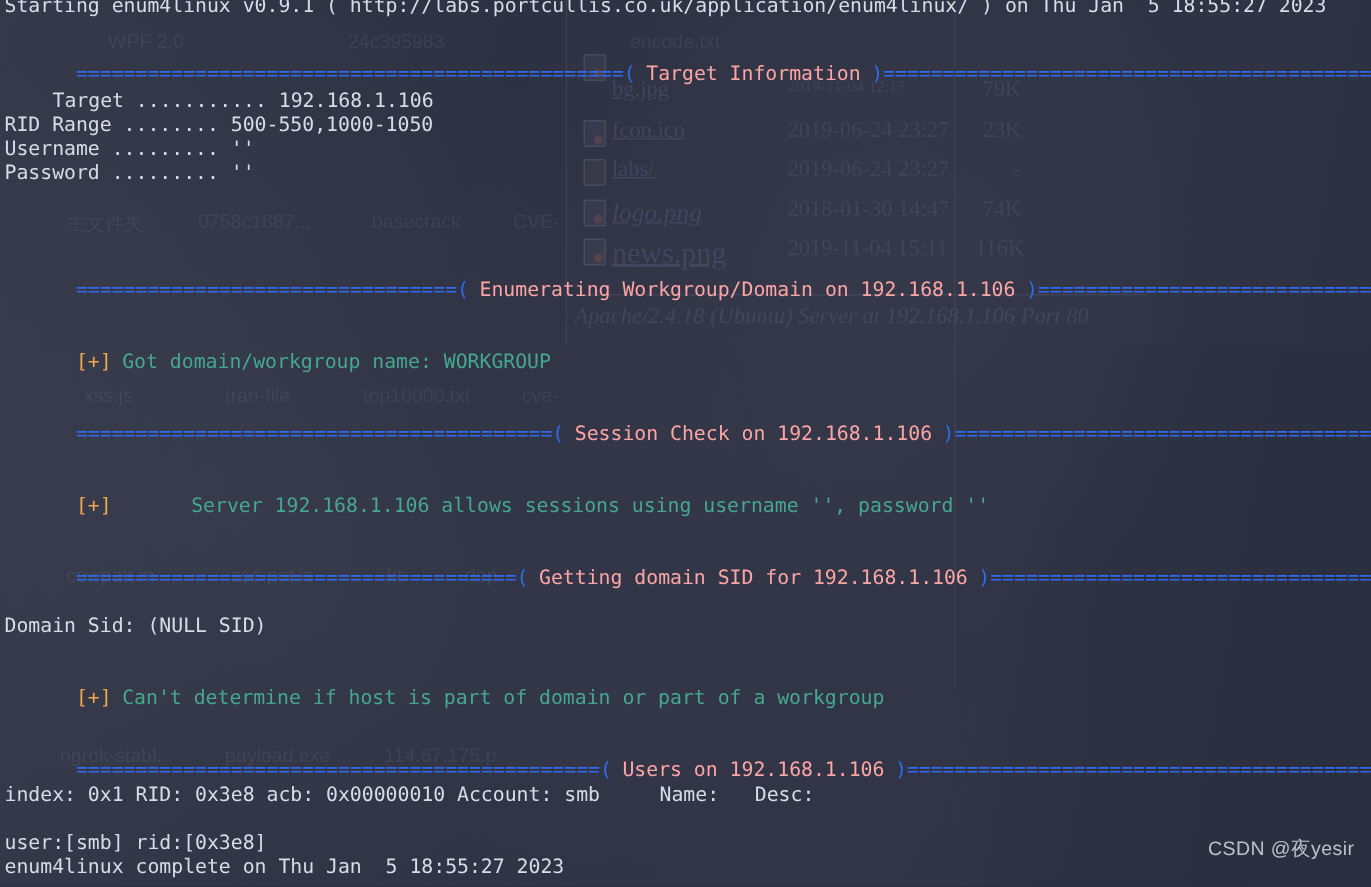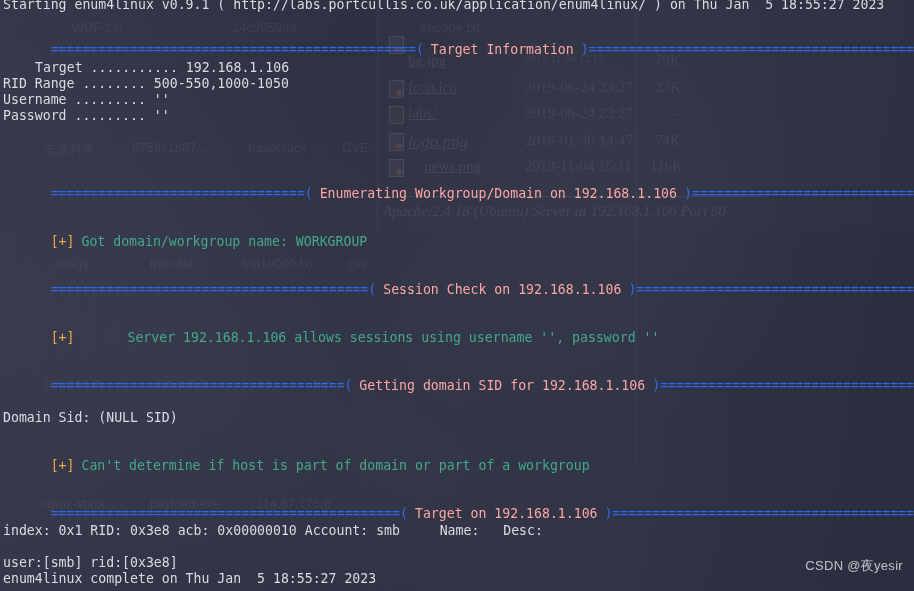--- a/index.html
+++ b/index.html
@@ -175,21 +175,21 @@
       <div class="bg-icon" style="left:389px; top:133px;">
           <span class="dot"></span>
         </div>
       <div class="bg-text bg-link" style="left:408px; top:132px; font-size:17px;font-style:italic;">logo.png</div>
       <div class="bg-text bg-meta" style="left:525px; top:132px; font-size:15px;">2018-01-30 14:47</div>
       <div class="bg-text bg-meta" style="left:655px; top:132px; font-size:15px;">74K</div>
 
       <div class="bg-icon" style="left:389px; top:159px;">
           <span class="dot"></span>
         </div>
-      <div class="bg-text bg-link" style="left:424px; top:158px; font-size:15px;">news.png</div>
+      <div class="bg-text bg-link" style="left:408px; top:158px; font-size:20px;">news.png</div>
       <div class="bg-text bg-meta" style="left:525px; top:158px; font-size:15px;">2019-11-04 15:11</div>
       <div class="bg-text bg-meta" style="left:650px; top:158px; font-size:15px;">116K</div>
 
       <div class="bg-text bg-apache" style="left:383px; top:203px; font-size:15px;">Apache/2.4.18 (Ubuntu) Server at 192.168.1.106 Port 80</div>
     </div>
 
     <div>
       <div class="desk-label" style="left:72px;  top:20px;">WPF 2.0</div>
       <div class="desk-label" style="left:232px; top:20px;">24c395983</div>
       <div class="desk-label" style="left:420px; top:20px;">encode.txt</div>
@@ -245,21 +245,21 @@
     <div class="row" style="top:362px;">
       <span class="rule">=====================================</span><span class="paren">(</span><span class="title" style="padding:0 7px;">Getting domain SID for 192.168.1.106</span><span class="paren">)</span><span class="rule">=====================================</span>
     </div>
     <div class="row plain" style="top:410px;">Domain Sid: (NULL SID)</div>
     <div class="row" style="top:442px;">
       <span class="ok">[+]</span><span class="msg" style="padding-left:7px;">Can't determine if host is part of domain or part of a workgroup</span>
     </div>
 
     
     <div class="row" style="top:490px;">
-      <span class="rule">============================================</span><span class="paren">(</span><span class="title" style="padding:0 7px;">Target on 192.168.1.106</span><span class="paren">)</span><span class="rule">============================================</span>
+      <span class="rule">============================================</span><span class="paren">(</span><span class="title" style="padding:0 7px;">Users on 192.168.1.106</span><span class="paren">)</span><span class="rule">============================================</span>
     </div>
     <div class="row plain" style="top:523px;">index: 0x1 RID: 0x3e8 acb: 0x00000010 Account: smb     Name:   Desc:</div>
     <div class="row plain" style="top:555px;">user:[smb] rid:[0x3e8]</div>
     <div class="row plain" style="top:571px;">enum4linux complete on Thu Jan  5 18:55:27 2023</div>
   </div>
 
   <div id="watermark">CSDN @夜yesir</div>
 
 </div>
 

